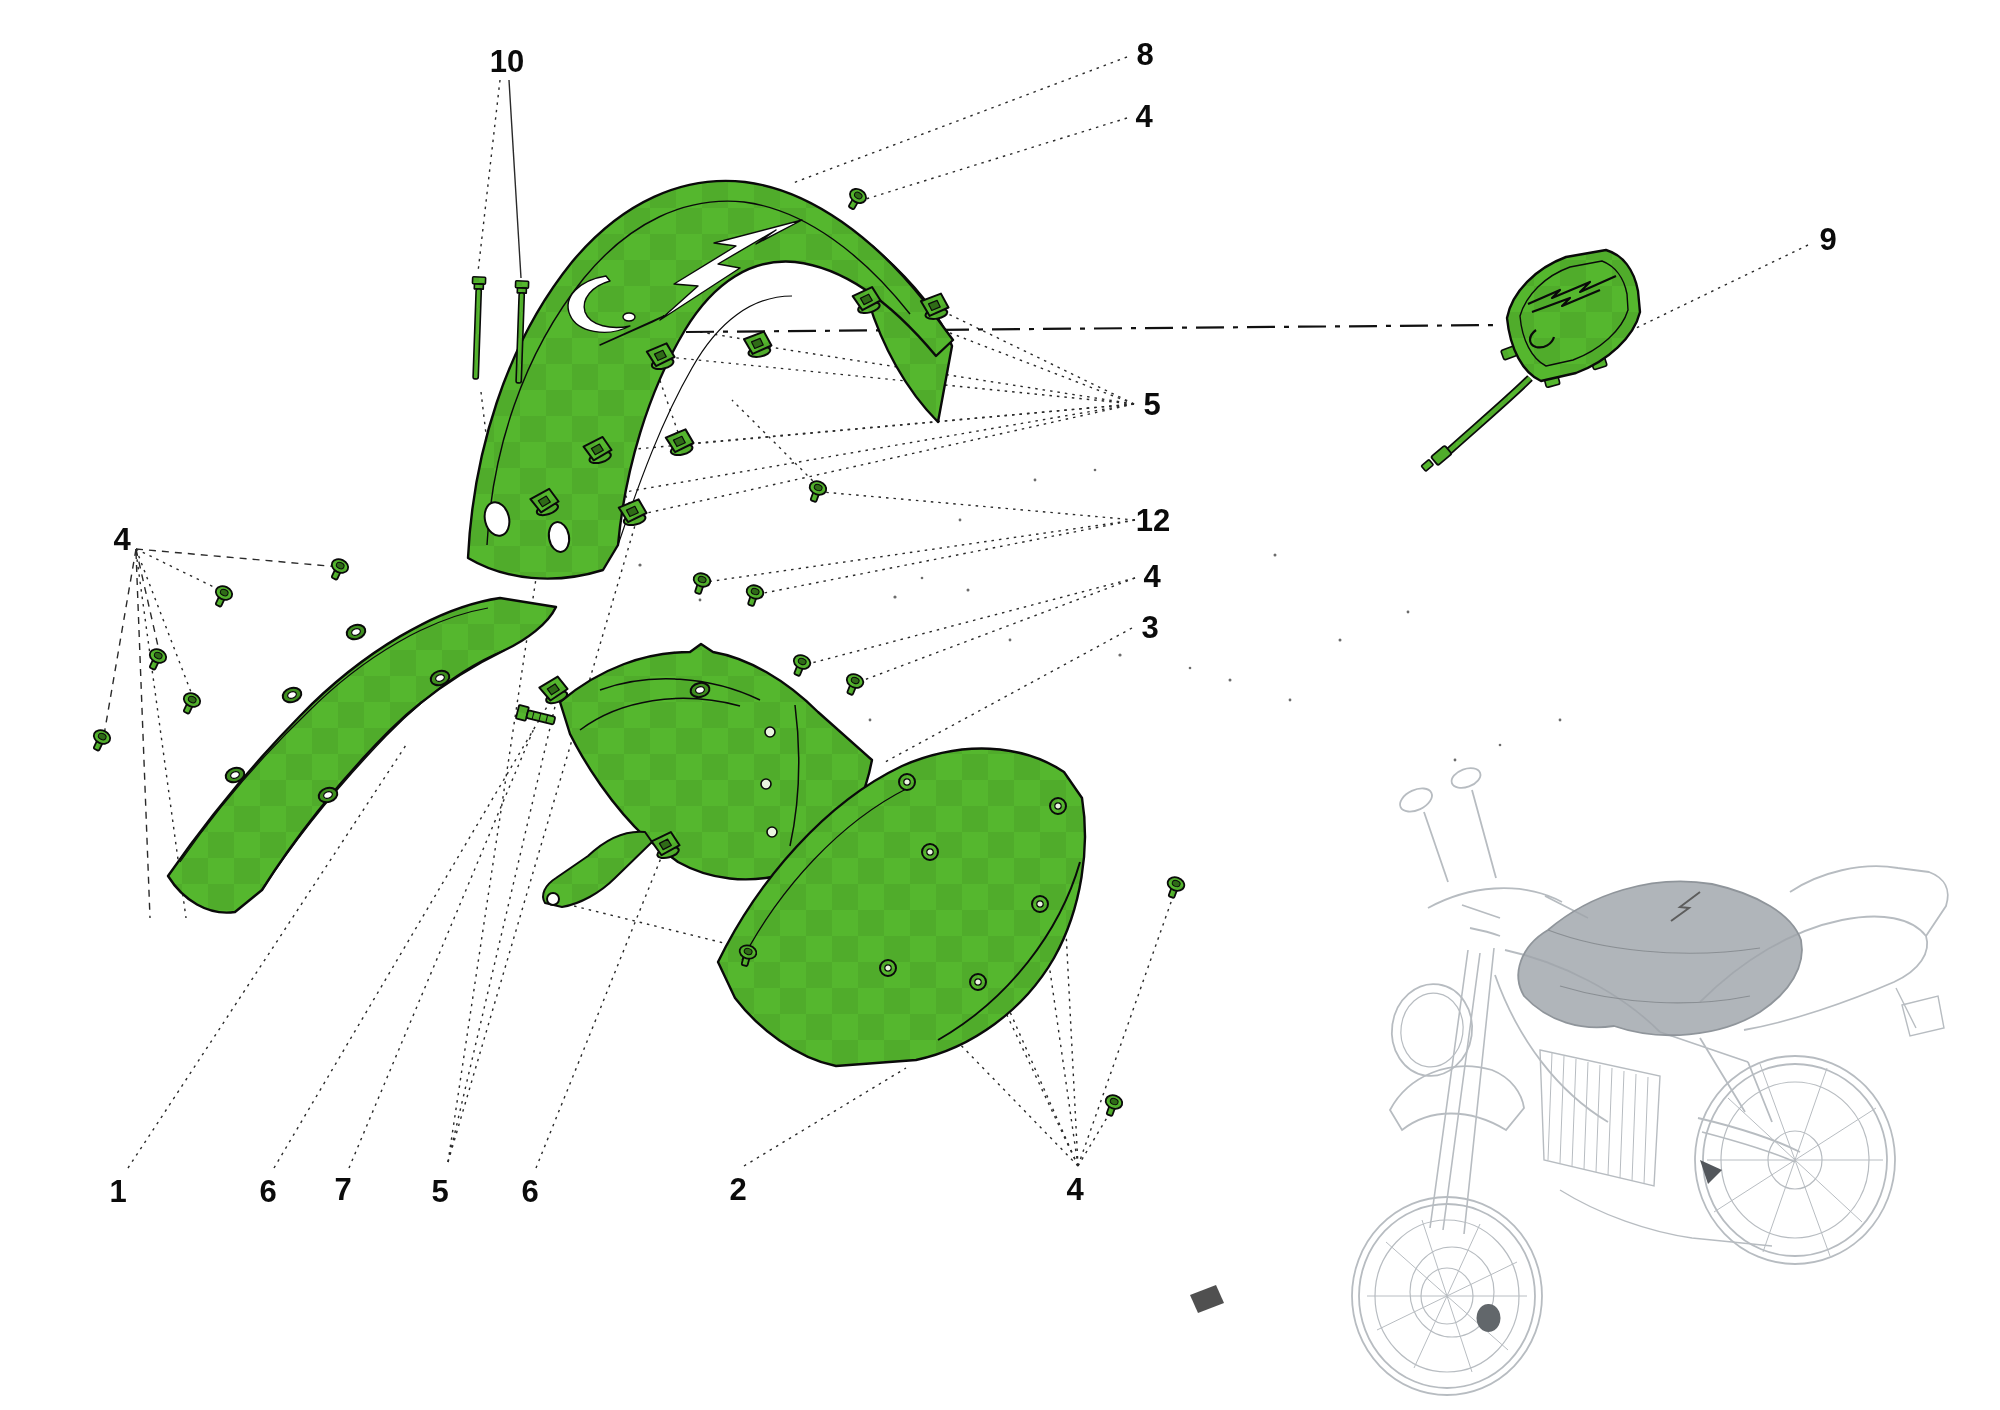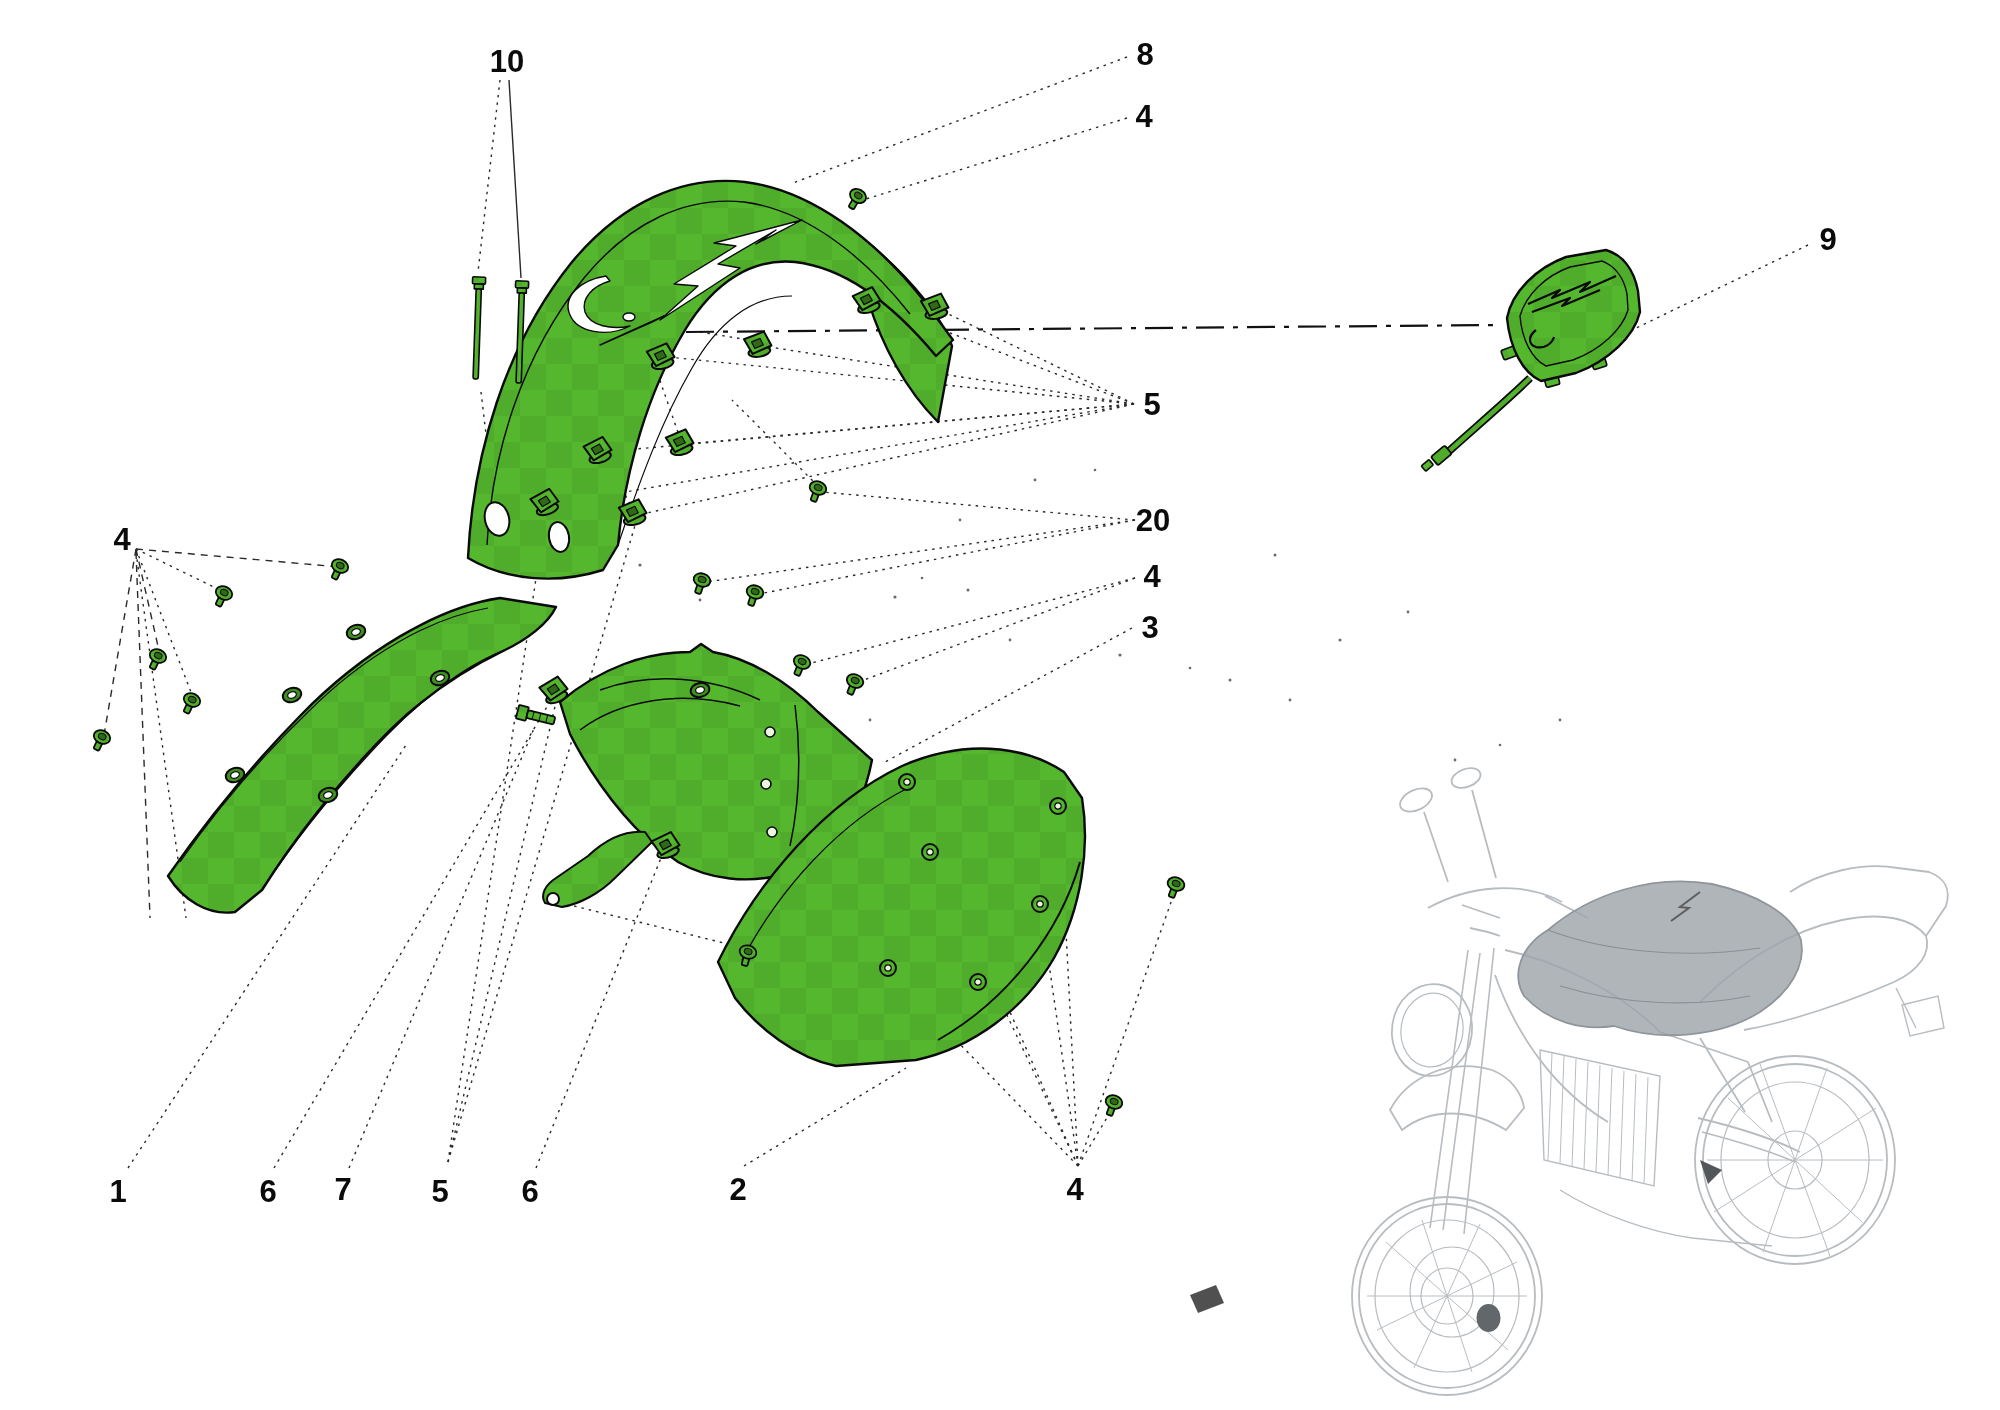--- a/index.html
+++ b/index.html
@@ -309,21 +309,21 @@
     <use href="#longbolt" transform="translate(522,286) rotate(2)"></use>
     <use href="#hexbolt" transform="translate(535,716) rotate(14)"></use>
   </g>
 </svg>
 
   <div class="callout" style="left: 507px; top: 62px;">10</div>
   <div class="callout" style="left: 1145px; top: 55px;">8</div>
   <div class="callout" style="left: 1144px; top: 117px;">4</div>
   <div class="callout" style="left: 1828px; top: 240px;">9</div>
   <div class="callout" style="left: 1152px; top: 405px;">5</div>
-  <div class="callout" style="left: 1153px; top: 521px;">20</div>
+  <div class="callout" style="left: 1153px; top: 521px;">12</div>
   <div class="callout" style="left: 1152px; top: 577px;">4</div>
   <div class="callout" style="left: 1150px; top: 628px;">3</div>
   <div class="callout" style="left: 122px; top: 540px;">4</div>
   <div class="callout" style="left: 118px; top: 1192px;">1</div>
   <div class="callout" style="left: 268px; top: 1192px;">6</div>
   <div class="callout" style="left: 343px; top: 1190px;">7</div>
   <div class="callout" style="left: 440px; top: 1192px;">5</div>
   <div class="callout" style="left: 530px; top: 1192px;">6</div>
   <div class="callout" style="left: 738px; top: 1190px;">2</div>
   <div class="callout" style="left: 1075px; top: 1190px;">4</div>

